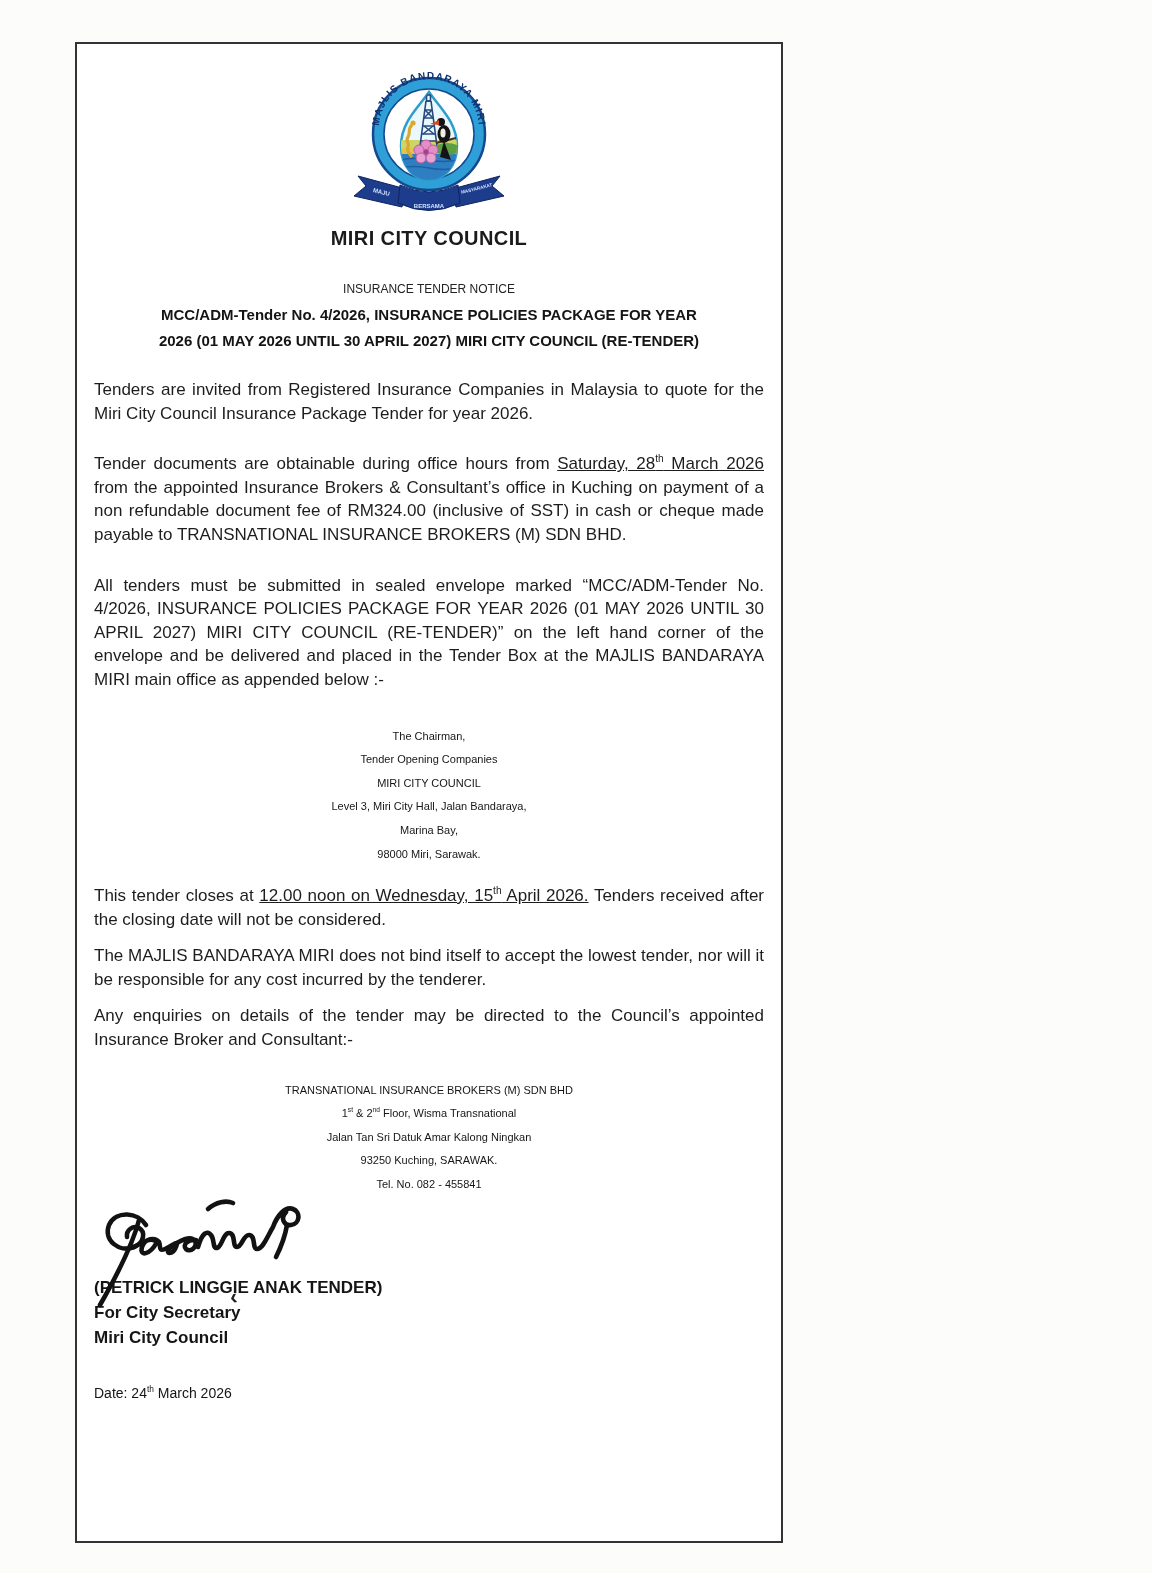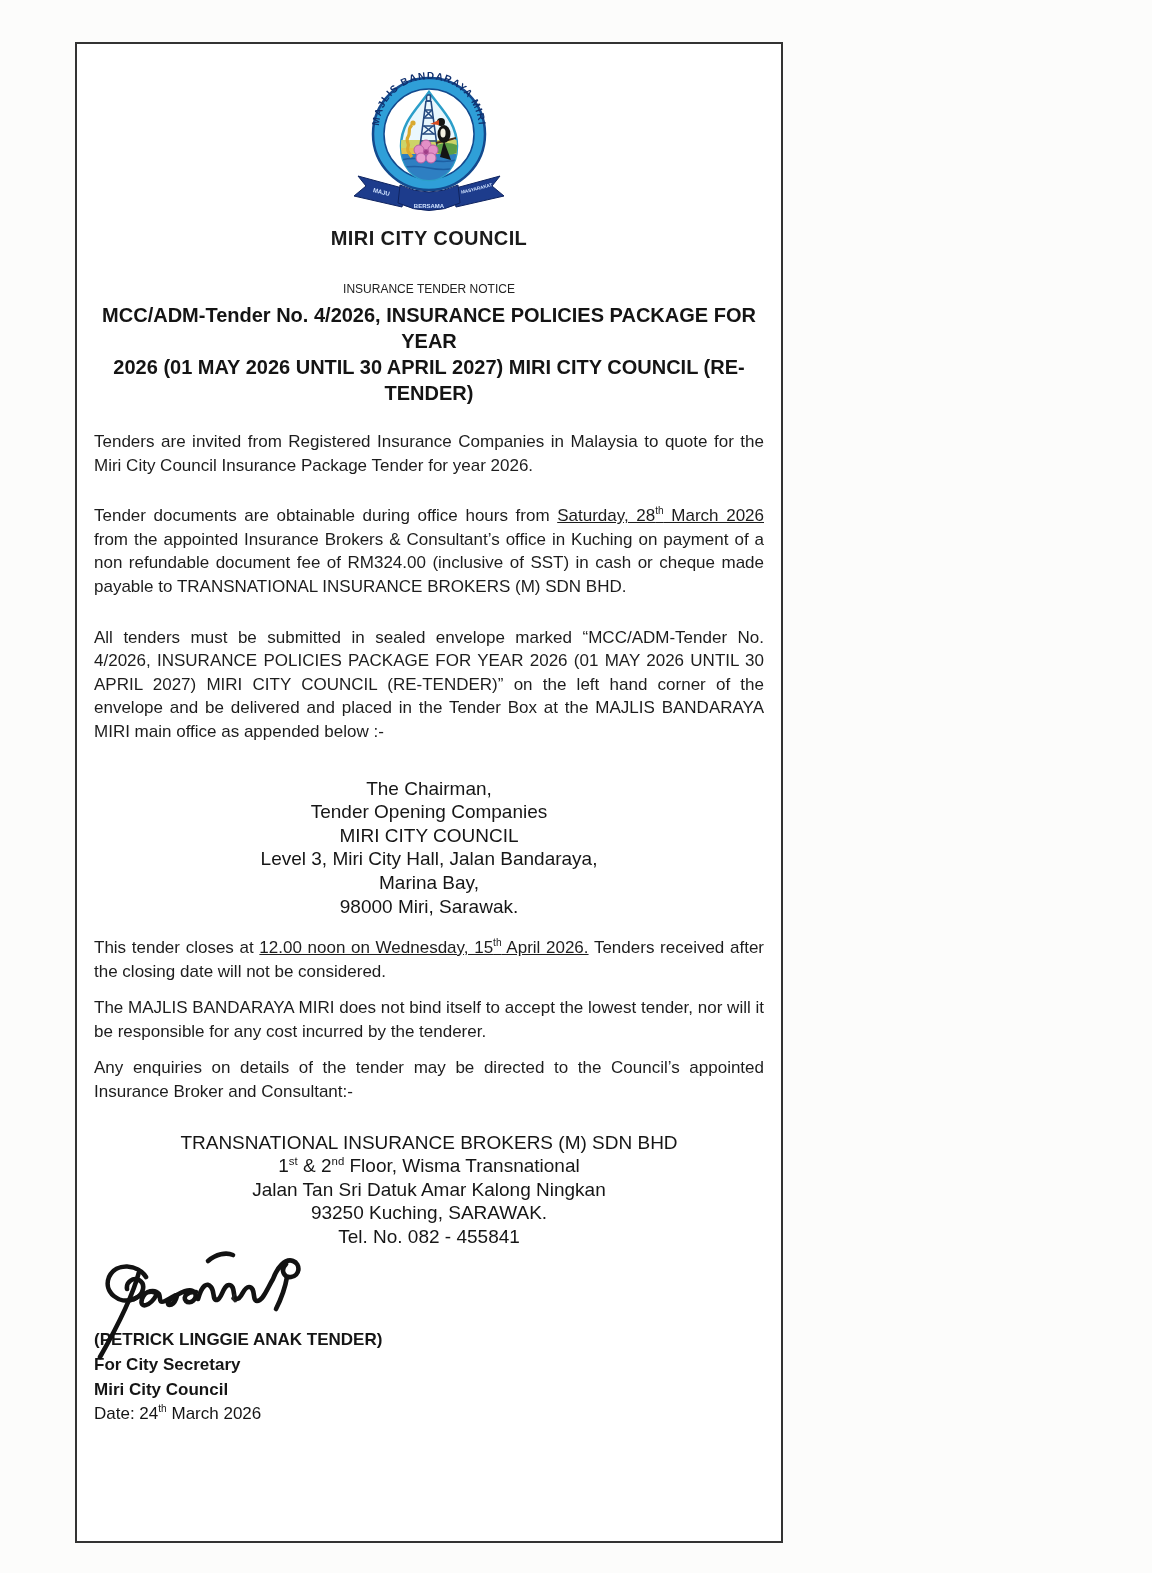--- a/index.html
+++ b/index.html
@@ -19,42 +19,42 @@
     background:#ffffff;
   }
   .content { padding:0 17px; position:relative; }
   .logo-wrap { margin-top:24px; text-align:center; height:152px; }
   .org-name {
     margin-top:6px; text-align:center;
     font-size:20px; font-weight:bold; letter-spacing:0.4px;
     line-height:24px; color:#1b1b1b;
   }
   .notice-type { margin-top:26px; text-align:center; font-size:12px; line-height:26px; color:#222; }
-  .title { text-align:center; font-size:20px; font-weight:bold; line-height:26px; color:#141414; }
+  .title { text-align:center; font-size:15px; font-weight:bold; line-height:26px; color:#141414; }
   .para {
     margin:0; margin-top:27px;
     font-size:17px; line-height:23.6px;
     text-align:justify; text-justify:inter-word;
     color:#1d1d1d;
   }
   .para-first { margin-top:24px; }
   .para-after-block { margin-top:18px; }
   .para-mid { margin-top:13px; }
   .center-block {
     margin-top:33px; text-align:center;
-    font-size:19px; line-height:23.6px; font-weight:bold; color:#161616;
+    font-size:11px; line-height:23.6px; font-weight:bold; color:#161616;
   }
   .center-block.broker { margin-top:27px; }
   .b { font-weight:normal; }
   .u { text-decoration:underline; }
   sup { font-size:60%; line-height:0; }
   .sig-area { position:relative; margin-top:8px; padding-top:70px; }
   .signature-svg { position:absolute; left:-8px; top:-8px; pointer-events:none; }
   .sig-line { font-size:17px; font-weight:bold; line-height:25px; color:#151515; }
-  .date-line { font-size:17px; font-weight:bold; line-height:23px; color:#151515; }
+  .date-line { margin-top:32px; font-size:14px; font-weight:bold; line-height:23px; color:#151515; }
   .stray { position:absolute; left:153px; top:1240px; font-size:22px; font-weight:bold; color:#222; transform:rotate(-8deg); }
 </style>
 </head>
 <body>
 
 <div class="page">
   <div class="content">
 
     <div class="logo-wrap">
       <svg width="170" height="152" viewBox="0 0 170 152">

